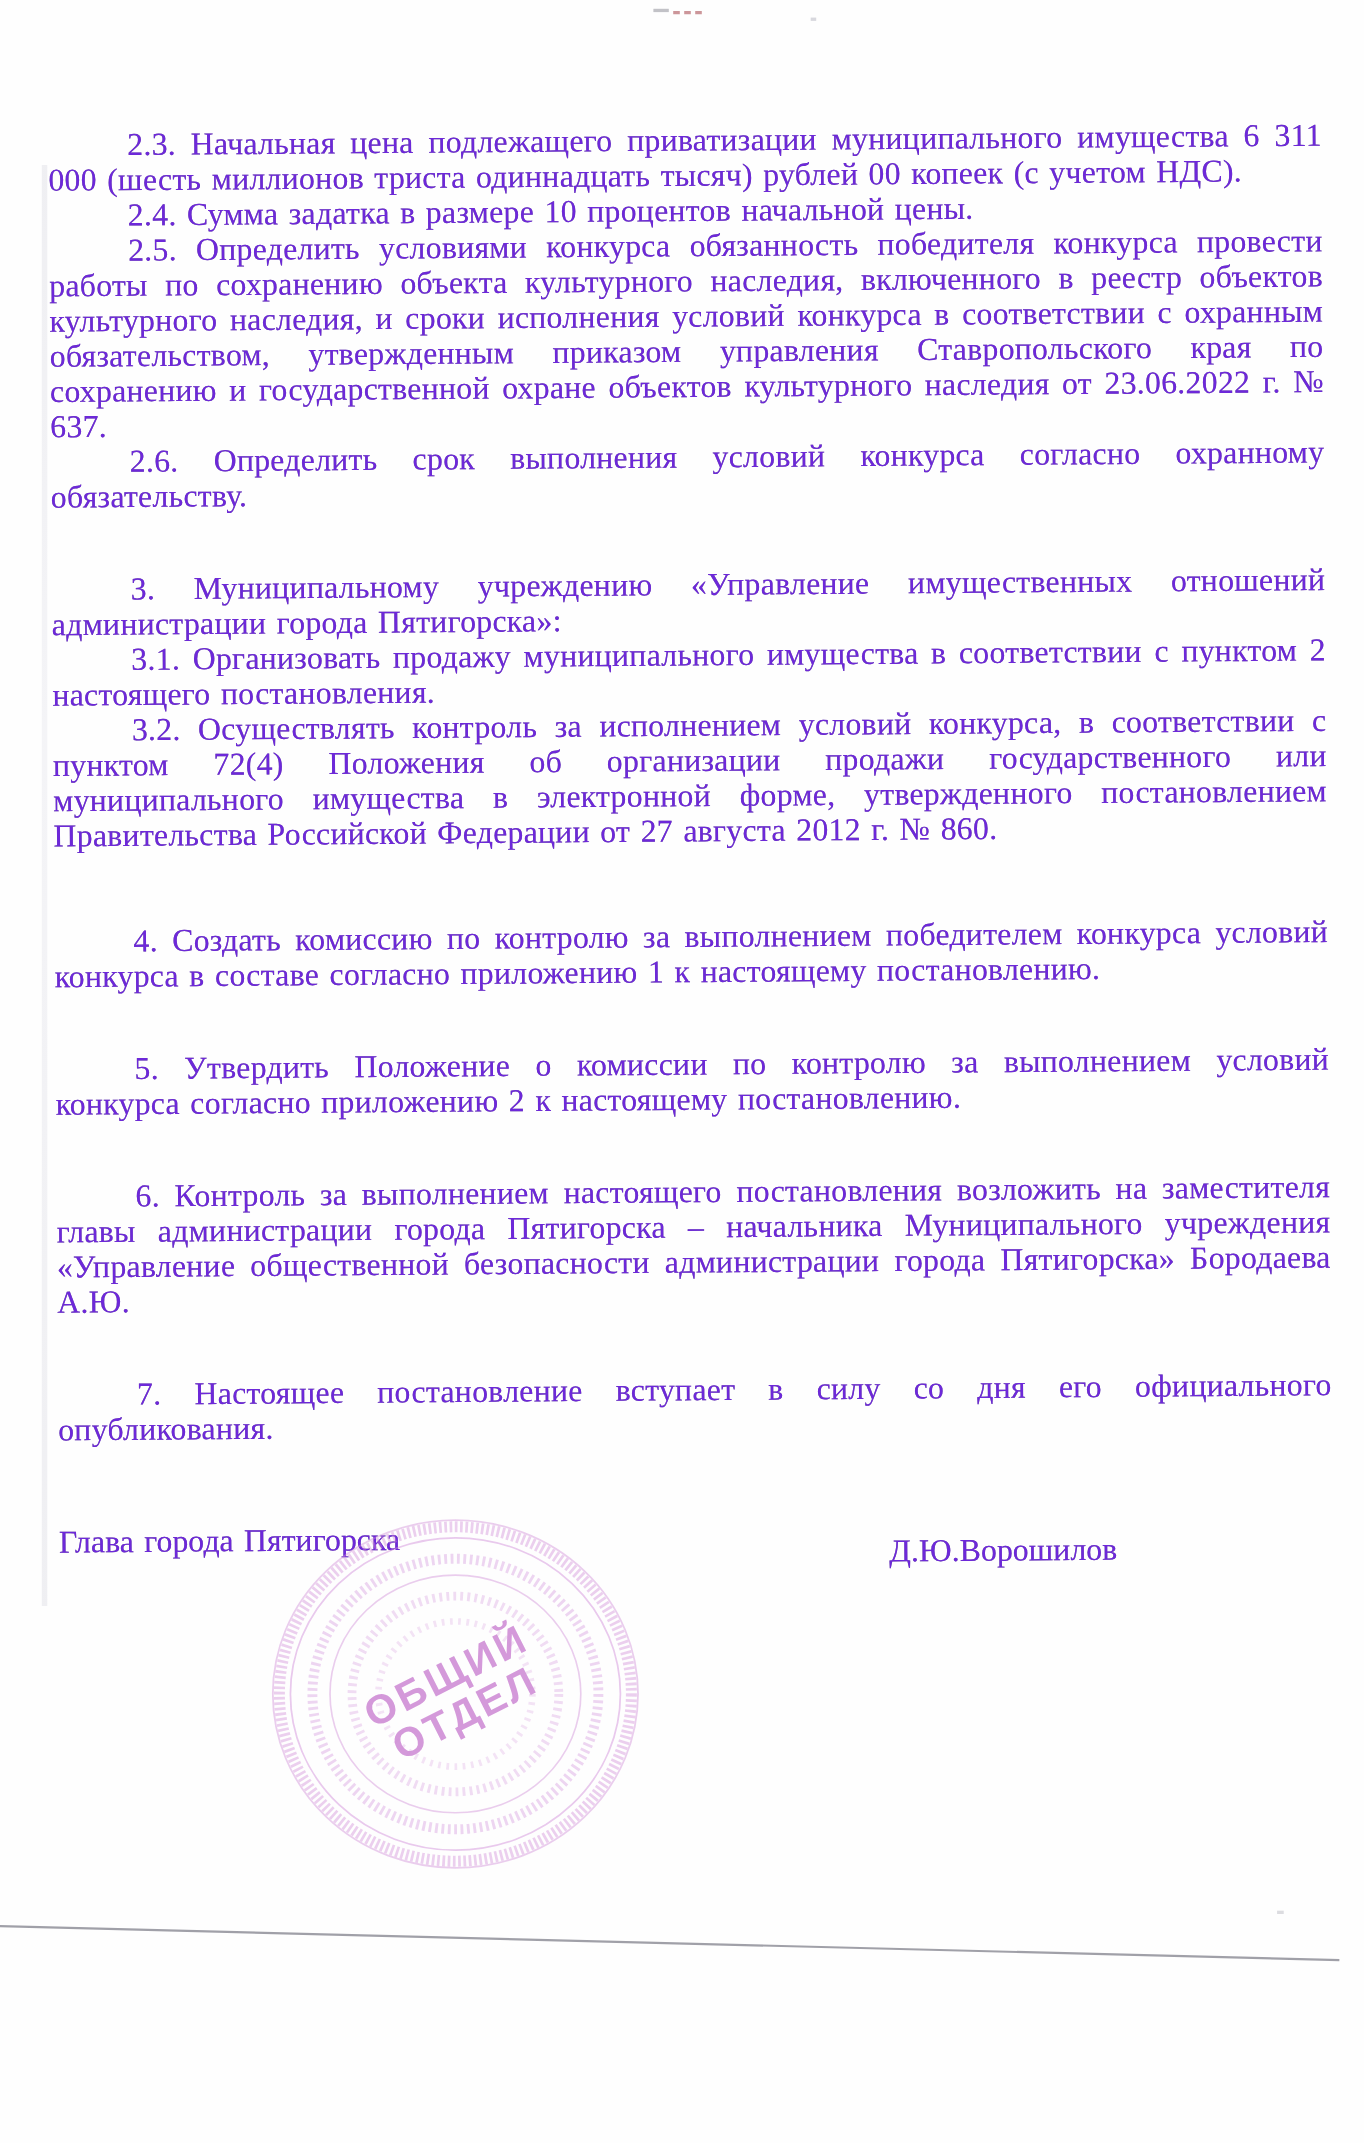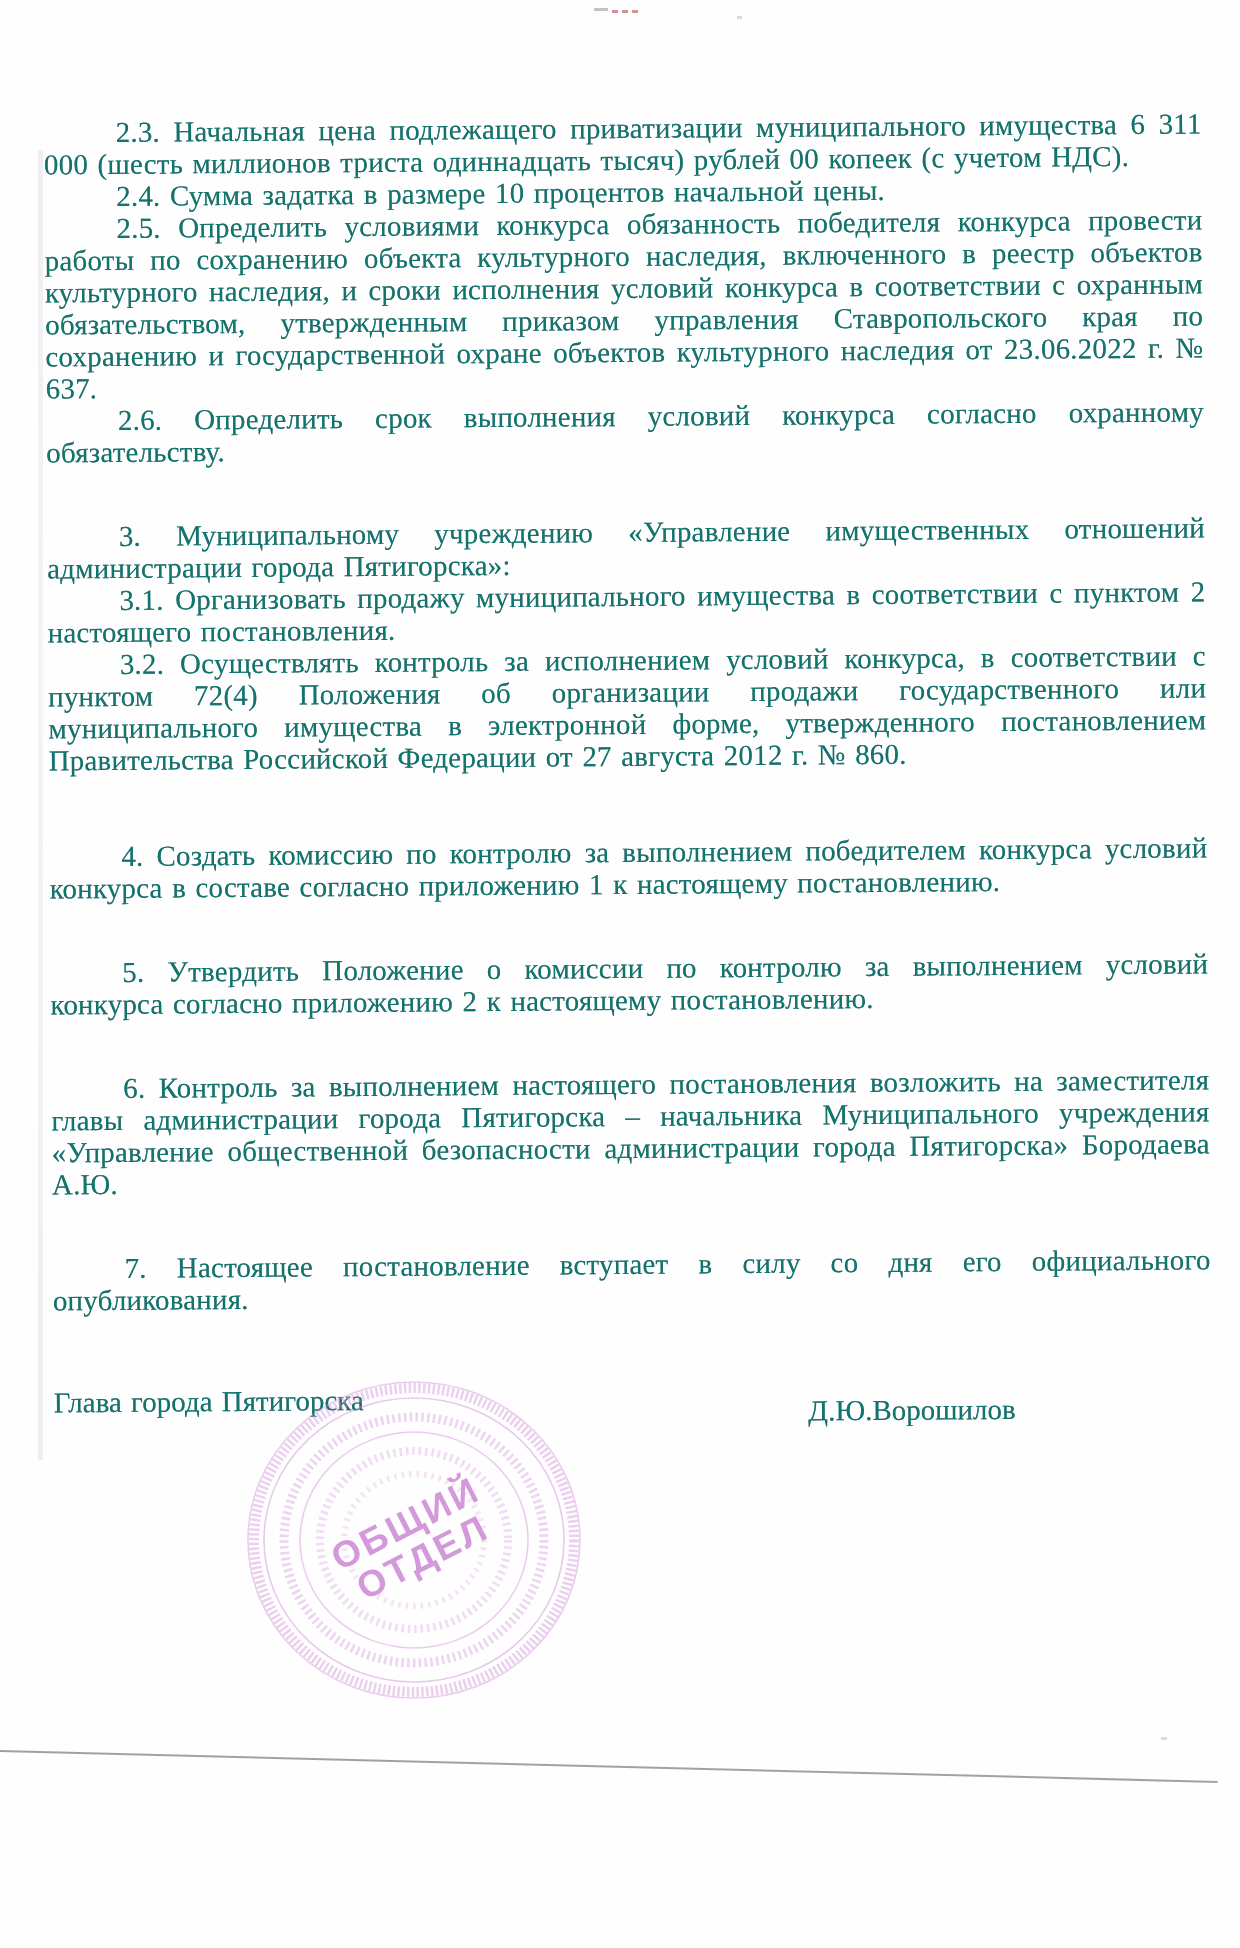--- a/index.html
+++ b/index.html
@@ -7,21 +7,21 @@
     padding: 0;
     background: #ffffff;
   }
   .page {
     position: relative;
     width: 1240px;
     height: 1948px;
     background: #fefefe;
     overflow: hidden;
     font-family: "Liberation Serif", "DejaVu Serif", serif;
-    color: #0f766e;
+    color: #6d28d9;
   }
   .doc {
     position: absolute;
     left: 0;
     top: 0;
     width: 1240px;
     padding: 112px 36px 0 46px;
     box-sizing: border-box;
     transform: rotate(-0.45deg);
     transform-origin: 50% 30%;

